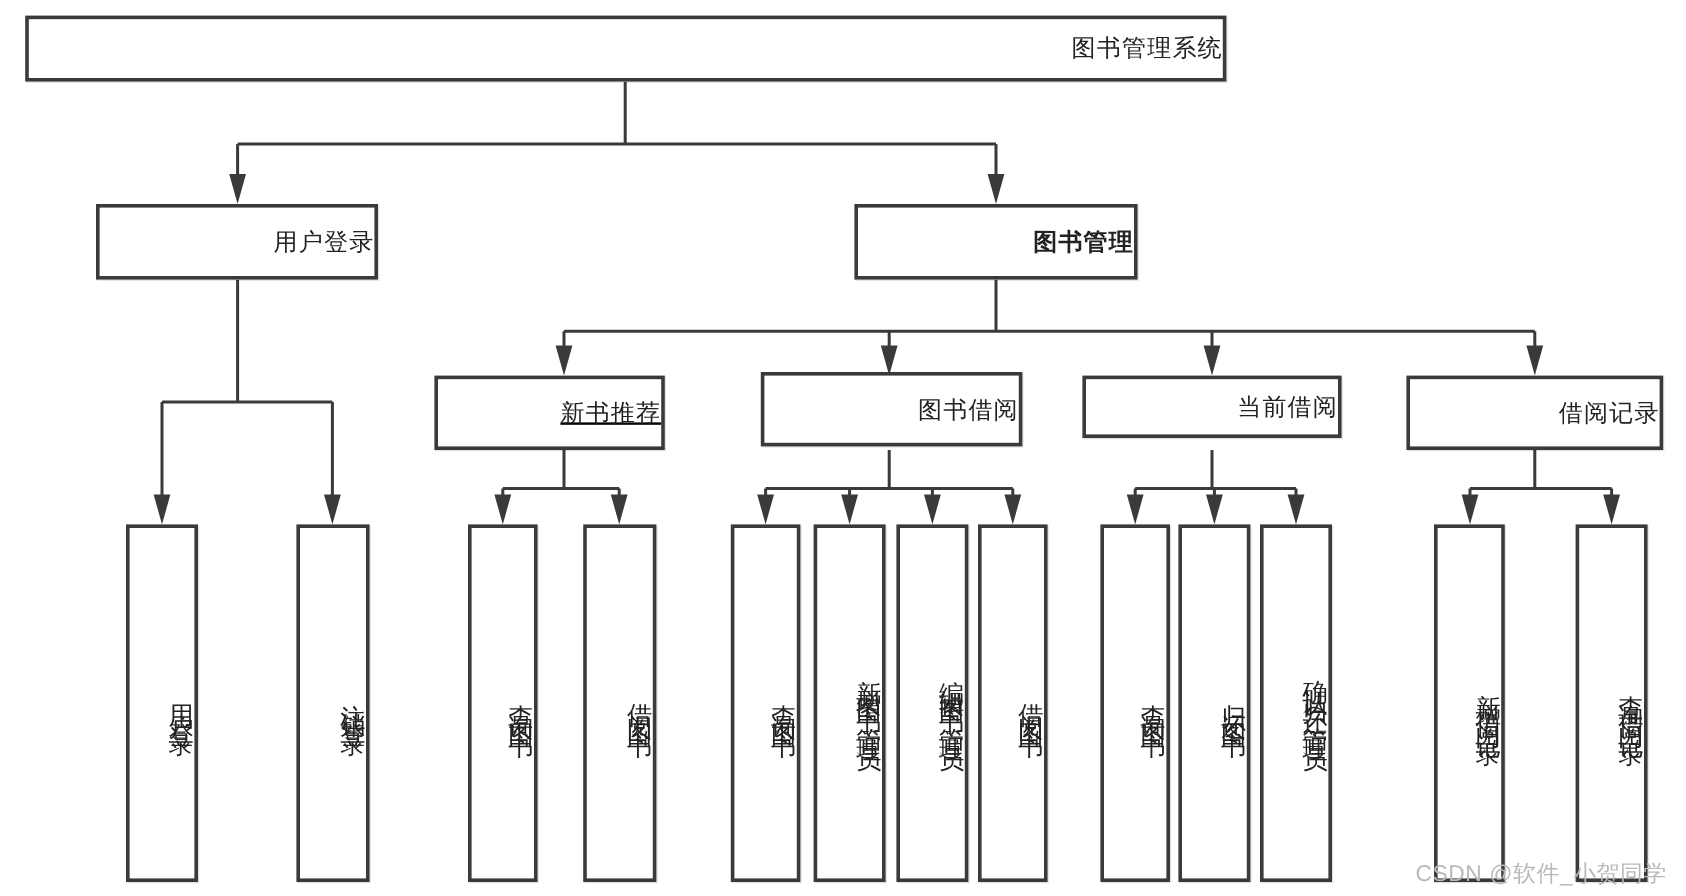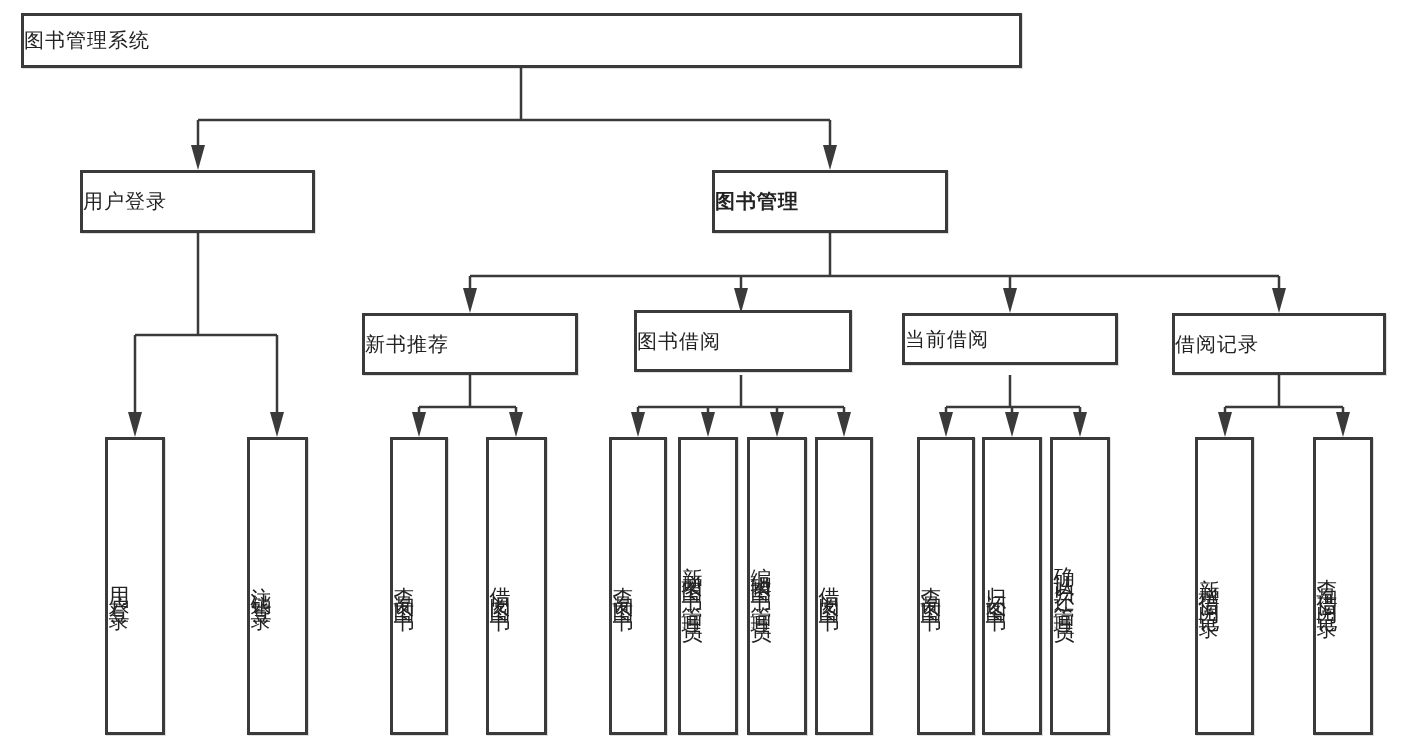--- a/index.html
+++ b/index.html
@@ -35,21 +35,21 @@
     fill: var(--line);
     stroke: none;
   }
 
   .node {
     position: absolute;
     background: var(--background);
     border: 3px solid var(--line);
     display: flex;
     align-items: center;
-    justify-content: flex-start;
+    justify-content: flex-end;
     z-index: 2;
     box-shadow: 1px 1px 0 rgba(0,0,0,0.12);
   }
   .node .lbl {
     color: var(--text);
     font-size: 20px;
     letter-spacing: 1px;
     white-space: nowrap;
   }
   .node.v .lbl {
@@ -60,21 +60,21 @@
     line-height: 1.1;
     white-space: nowrap;
   }
 
   
   .n-root   { left: 21px;  top: 13px;  width: 1001px; height: 55px; }
 
   .n-b0     { left: 80px;  top: 170px; width: 235px; height: 63px; }
   .n-b1     { left: 712px; top: 170px; width: 236px; height: 63px; font-weight: bold; }
 
-  .n-g0     { left: 362px;  top: 313px; width: 216px; height: 62px; }
+  .n-g0     { left: 362px;  top: 313px; width: 192px; height: 62px; text-decoration: underline; }
   .n-g1     { left: 634px;  top: 310px; width: 218px; height: 62px; }
   .n-g2     { left: 902px;  top: 313px; width: 216px; height: 52px; }
   .n-g3     { left: 1172px; top: 313px; width: 214px; height: 62px; }
 
   .leaf     { top: 437px; height: 298px; }
   .n-l-a0   { left: 105px;  width: 60px; }
   .n-l-a1   { left: 247px;  width: 61px; }
   .n-l-b0   { left: 390px;  width: 58px; }
   .n-l-b1   { left: 486px;  width: 61px; }
   .n-l-c0   { left: 609px;  width: 58px; }
@@ -186,14 +186,15 @@
     <span class="lbl">确认归还（管理员）</span>
   </div>
 
   <div class="node v leaf n-l-e0">
     <span class="lbl">新增借阅记录</span>
   </div>
   <div class="node v leaf n-l-e1">
     <span class="lbl">查询借阅记录</span>
   </div>
 
+  <div class="watermark">CSDN @软件_小贺同学</div>
 
 </div>
 
 </body></html>

